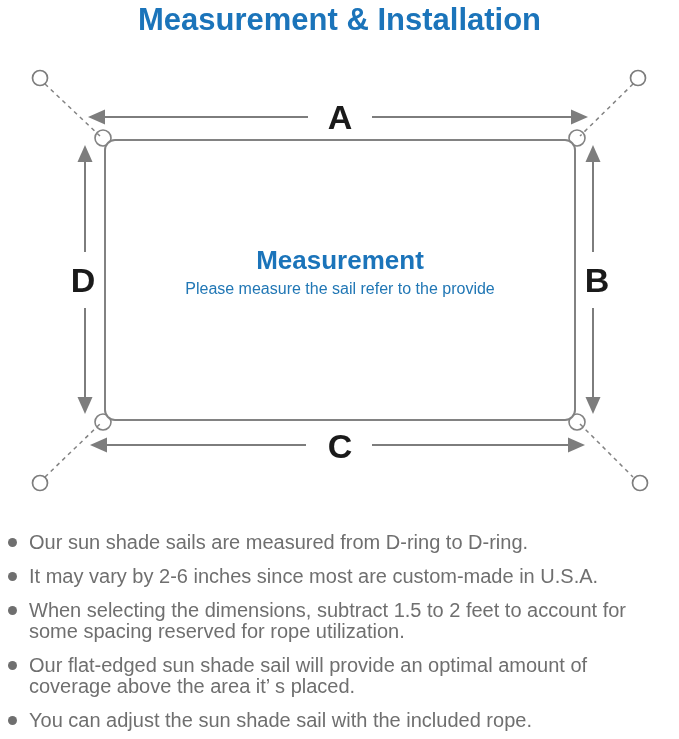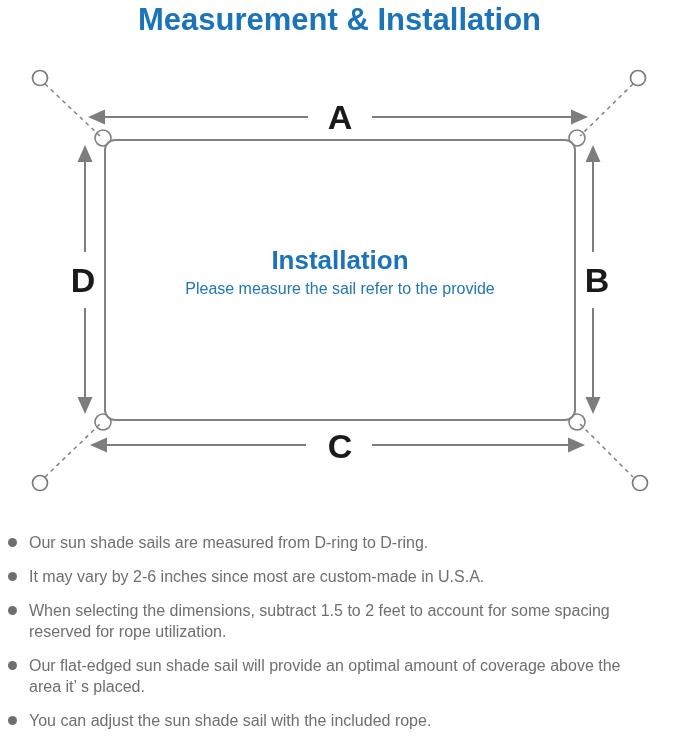--- a/index.html
+++ b/index.html
@@ -48,21 +48,21 @@
     font-size:16px;font-weight:normal;color:var(--subtitle-blue);
     white-space:nowrap;line-height:1;
   }
   .bullets{
     position:absolute;left:8px;top:532px;width:632px;
   }
   .bullet-item{
     position:relative;
     padding-left:21px;
     margin-bottom:13px;
-    font-size:16px;line-height:21px;
+    font-size:20px;line-height:21px;
     color:var(--text-gray);
   }
   .bullet-dot{
     position:absolute;left:0;top:6px;
     width:9px;height:9px;border-radius:50%;
     background:var(--text-gray);
   }
 </style>
 </head>
 <body>
@@ -126,21 +126,21 @@
         <polygon points="593,414 585.5,397 600.5,397" stroke="none"></polygon>
       </g>
     </g>
   </svg>
 
   <div class="dim-label label-a">A</div>
   <div class="dim-label label-b">B</div>
   <div class="dim-label label-c">C</div>
   <div class="dim-label label-d">D</div>
 
-  <div class="center-heading">Installation</div>
+  <div class="center-heading">Measurement</div>
   <div class="center-subtitle">Please measure the sail refer to the provide</div>
 
   <div class="bullets">
     <div class="bullet-item">
       <span class="bullet-dot"></span>
       <span>Our sun shade sails are measured from D-ring to D-ring.</span>
     </div>
     <div class="bullet-item">
       <span class="bullet-dot"></span>
       <span>It may vary by 2-6 inches since most are custom-made in U.S.A.</span>

